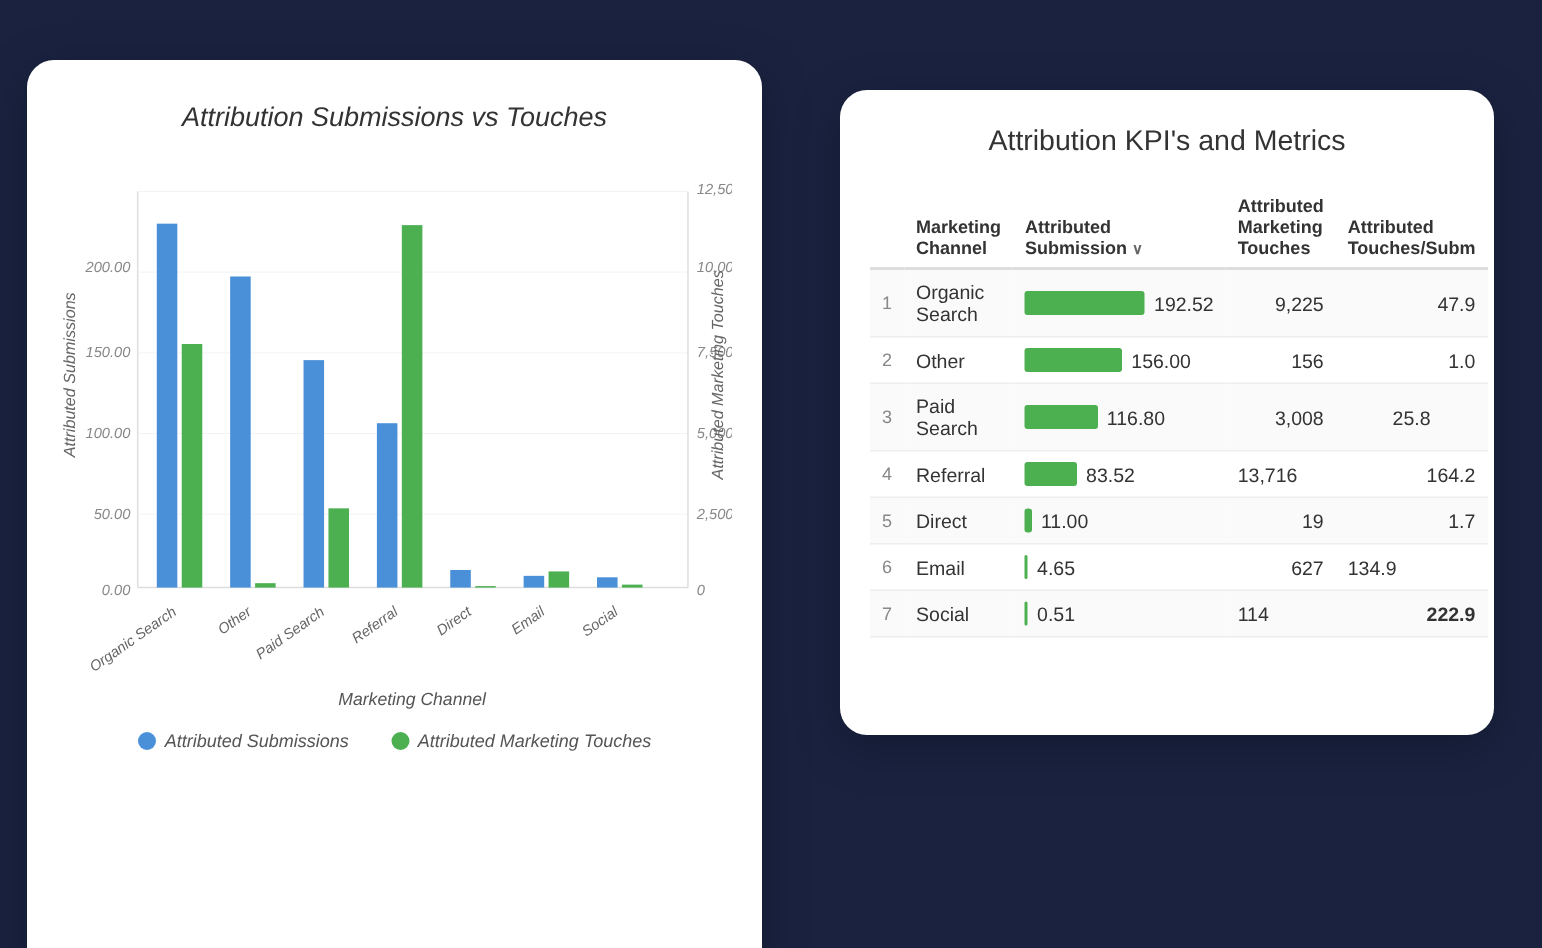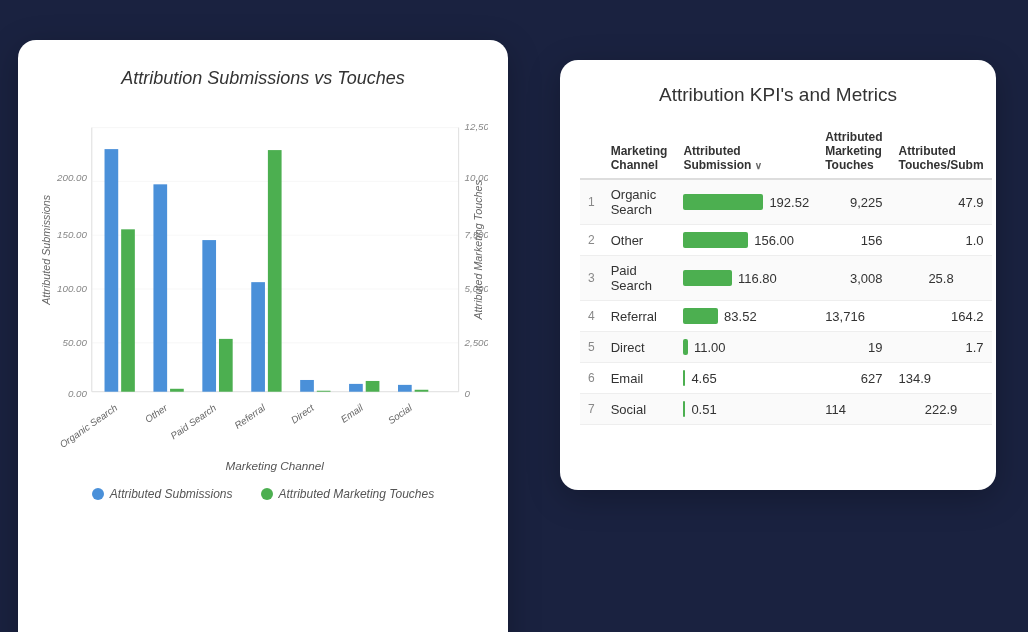--- a/index.html
+++ b/index.html
@@ -344,17 +344,17 @@
         <tr>
     <td>7</td>
     <td>Social</td>
     <td>
       <div class="bar-cell">
         <div class="bar-fill" style="width:2px;"></div>
         <span class="bar-value">0.51</span>
       </div>
     </td>
     <td style="text-align:left;">114</td>
-    <td style="text-align:center;">222.9</td>
+    <td style="text-align:right;font-weight:bold;">222.9</td>
   </tr>
       </tbody>
   </table>
 </div>
 
 </body></html>

